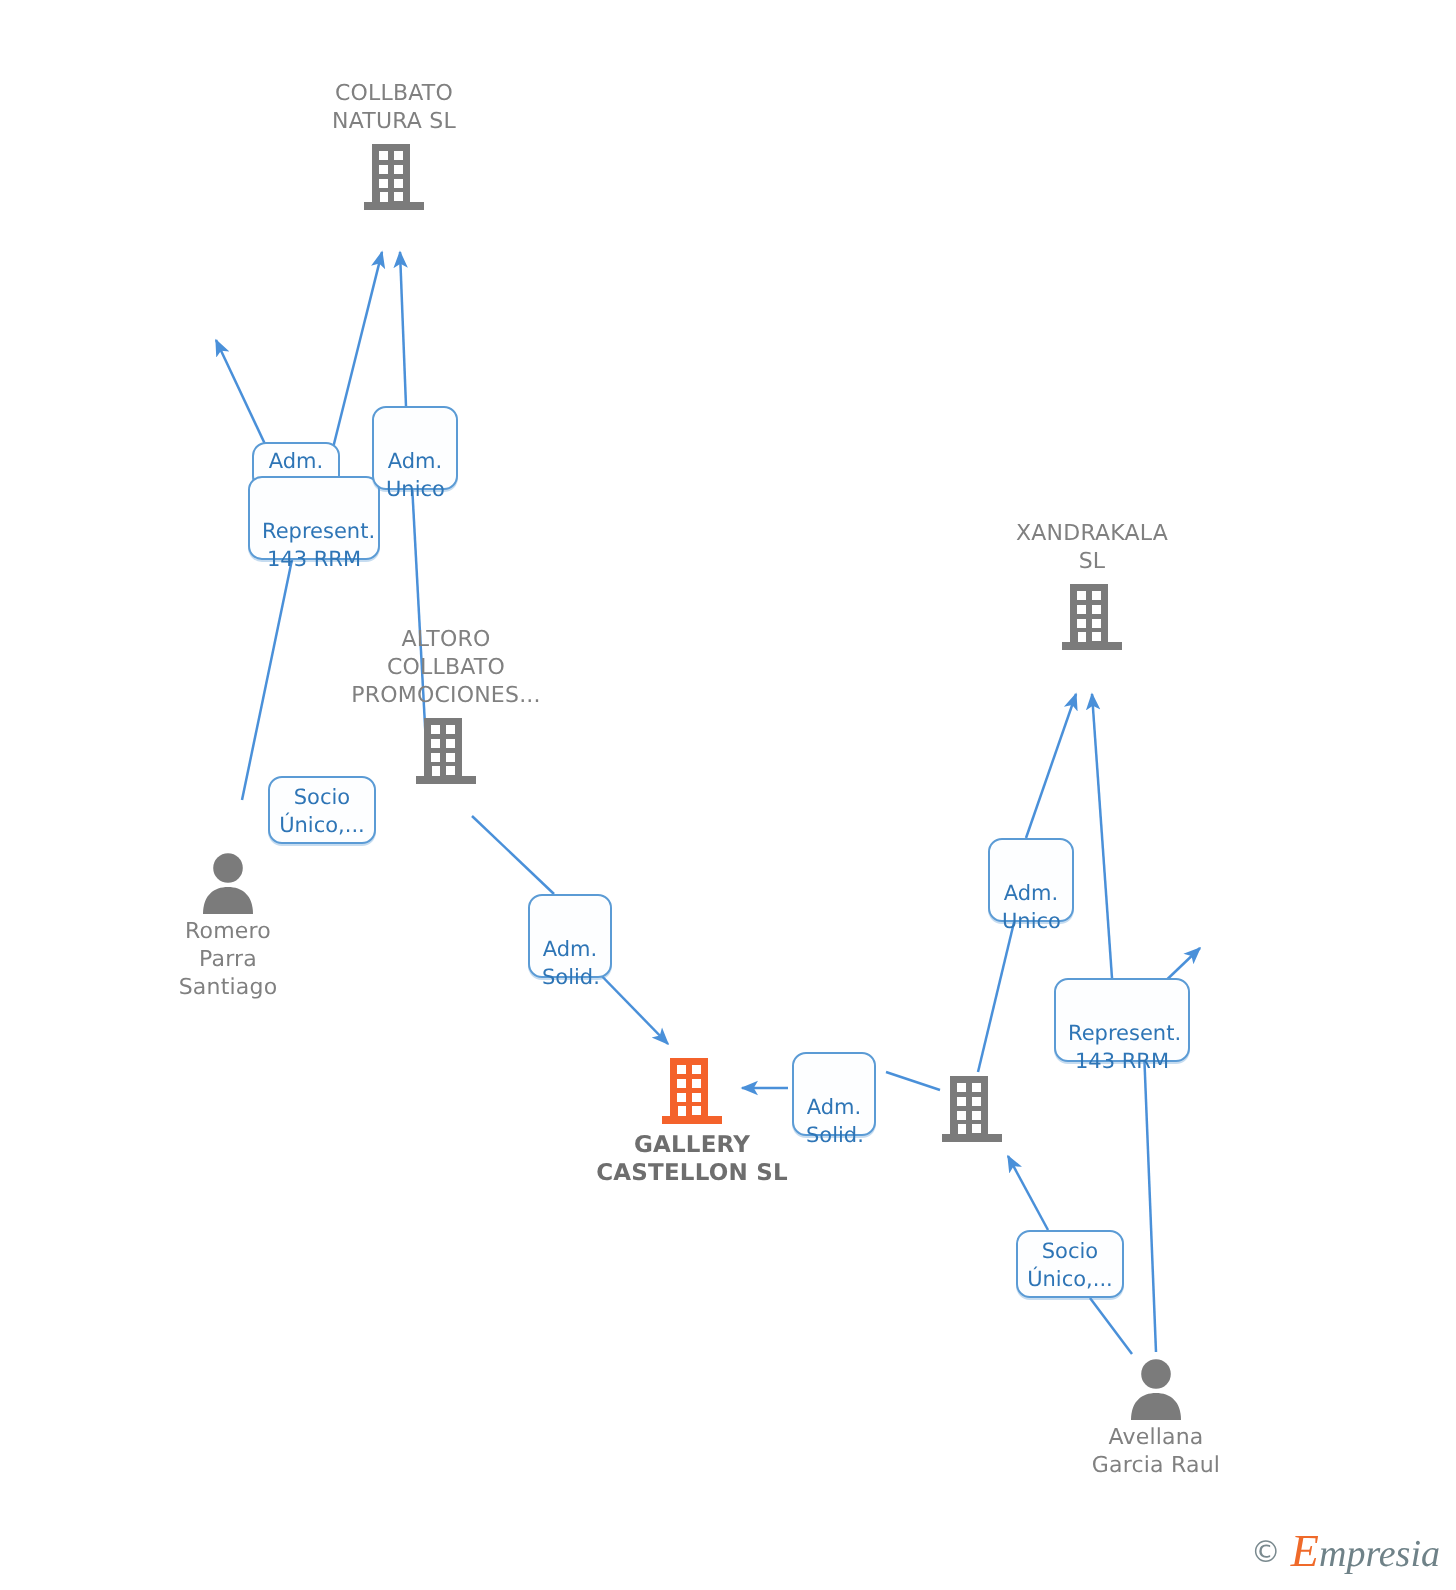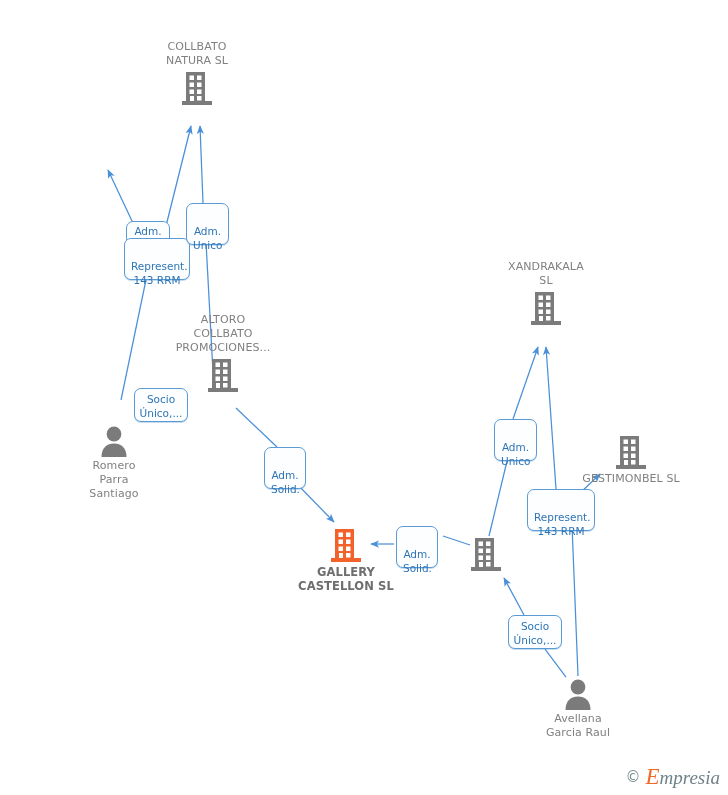--- a/index.html
+++ b/index.html
@@ -133,35 +133,20 @@
         <rect x="16" y="5.5" width="4.5" height="4.5" fill="#fff"></rect>
       <rect x="8.5" y="12.5" width="4.5" height="4.5" fill="#fff"></rect>
         <rect x="16" y="12.5" width="4.5" height="4.5" fill="#fff"></rect>
       <rect x="8.5" y="19.5" width="4.5" height="4.5" fill="#fff"></rect>
         <rect x="16" y="19.5" width="4.5" height="4.5" fill="#fff"></rect>
       <rect x="9" y="26" width="4" height="5" fill="#fff"></rect>
         <rect x="16" y="26" width="4.5" height="4.5" fill="#fff"></rect>
     </svg>
   </div>
 
-  <div class="node company" style="left:631px;top:434px;">
-    <svg class="ico" width="32" height="36" viewBox="0 0 32 36">
-      <rect x="5" y="2" width="19" height="29" fill="#7b7b7b"></rect>
-      <rect x="1" y="31" width="30" height="4" fill="#7b7b7b"></rect>
-      <rect x="8.5" y="5.5" width="4.5" height="4.5" fill="#fff"></rect>
-        <rect x="16" y="5.5" width="4.5" height="4.5" fill="#fff"></rect>
-      <rect x="8.5" y="12.5" width="4.5" height="4.5" fill="#fff"></rect>
-        <rect x="16" y="12.5" width="4.5" height="4.5" fill="#fff"></rect>
-      <rect x="8.5" y="19.5" width="4.5" height="4.5" fill="#fff"></rect>
-        <rect x="16" y="19.5" width="4.5" height="4.5" fill="#fff"></rect>
-      <rect x="9" y="26" width="4" height="5" fill="#fff"></rect>
-        <rect x="16" y="26" width="4.5" height="4.5" fill="#fff"></rect>
-    </svg>
-    <span class="lbl below">GESTIMONBEL SL</span>
-  </div>
 
   <div class="node company" style="left:486px;top:536px;">
     <svg class="ico" width="32" height="36" viewBox="0 0 32 36">
       <rect x="5" y="2" width="19" height="29" fill="#7b7b7b"></rect>
       <rect x="1" y="31" width="30" height="4" fill="#7b7b7b"></rect>
       <rect x="8.5" y="5.5" width="4.5" height="4.5" fill="#fff"></rect>
         <rect x="16" y="5.5" width="4.5" height="4.5" fill="#fff"></rect>
       <rect x="8.5" y="12.5" width="4.5" height="4.5" fill="#fff"></rect>
         <rect x="16" y="12.5" width="4.5" height="4.5" fill="#fff"></rect>
       <rect x="8.5" y="19.5" width="4.5" height="4.5" fill="#fff"></rect>

